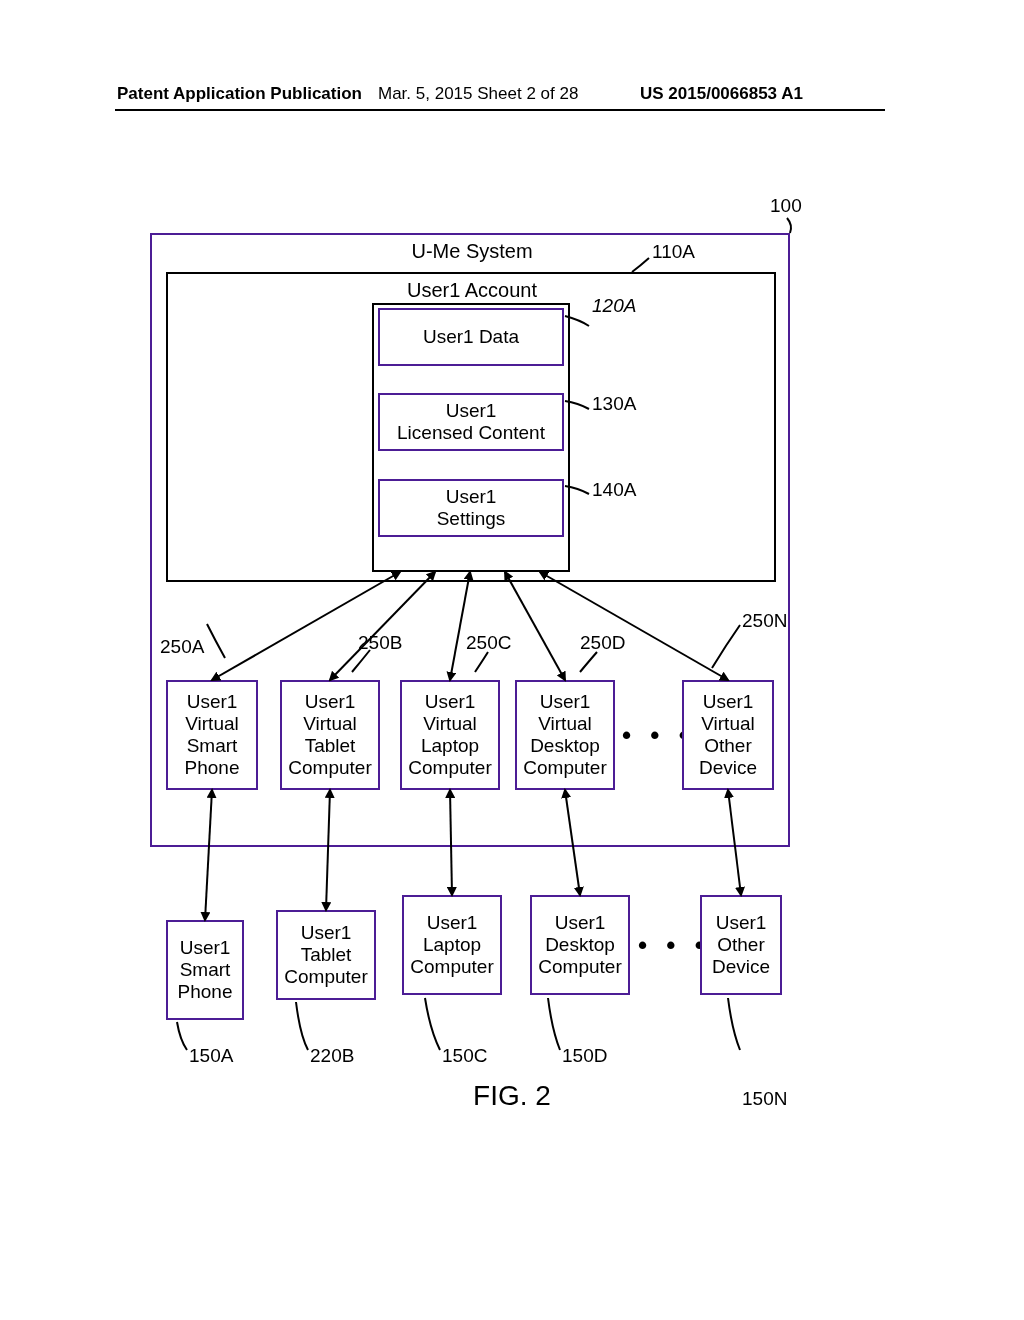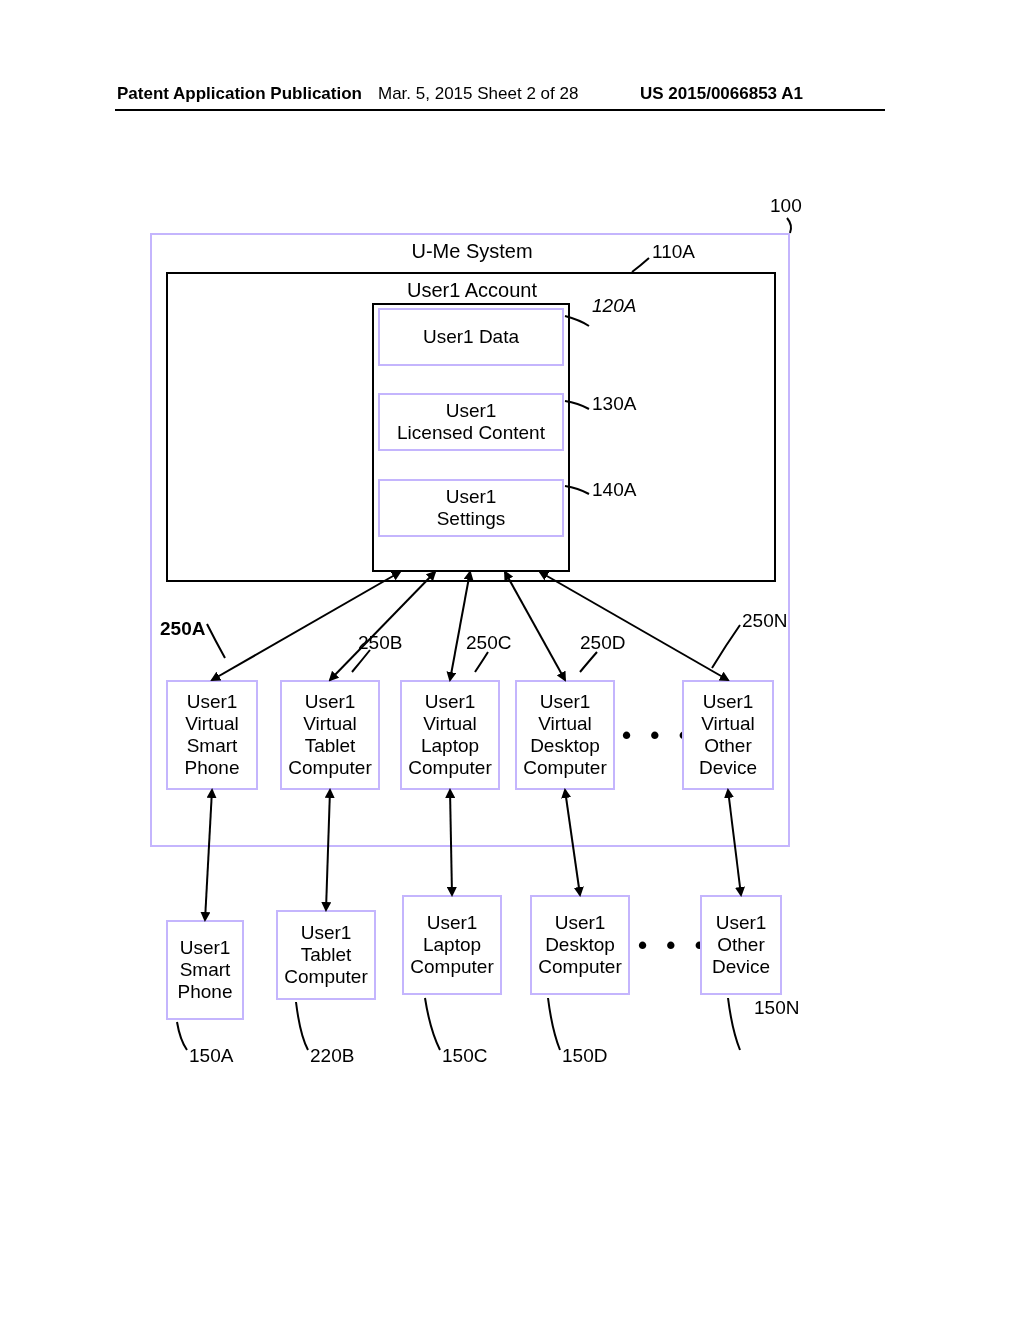--- a/index.html
+++ b/index.html
@@ -28,21 +28,21 @@
   .hdr-rule {
     position: absolute;
     top: 109px;
     left: 115px;
     width: 770px;
     border-top: 2.5px solid #000;
   }
 
   .box {
     position: absolute;
-    border: 2px solid #c4b5fd;
+    border: 2px solid #4c1d95;
     box-sizing: border-box;
     text-align: center;
     display: flex;
     flex-direction: column;
     justify-content: center;
     align-items: center;
     font-size: 19px;
     line-height: 1.15;
     background: #fff;
   }
@@ -143,21 +143,21 @@
     <span>Computer</span>
   </div>
   <div class="dots" style="left:622px; top:720px;">•  •  •</div>
   <div class="box" style="left:682px; top:680px; width:92px; height:110px;">
     <span>User1</span>
     <span>Virtual</span>
     <span>Other</span>
     <span>Device</span>
   </div>
 
-  <div class="ref" style="left:160px; top:618px;font-weight:bold;">250A</div>
+  <div class="ref" style="left:160px; top:636px;">250A</div>
   <div class="ref" style="left:358px; top:632px;text-align:right;">250B</div>
   <div class="ref" style="left:466px; top:632px;">250C</div>
   <div class="ref" style="left:580px; top:632px;">250D</div>
   <div class="ref" style="left:742px; top:610px;">250N</div>
 
   <div class="box" style="left:166px; top:920px; width:78px; height:100px;">
     <span>User1</span>
     <span>Smart</span>
     <span>Phone</span>
   </div>
@@ -180,22 +180,23 @@
   <div class="box" style="left:700px; top:895px; width:82px; height:100px;">
     <span>User1</span>
     <span>Other</span>
     <span>Device</span>
   </div>
 
   <div class="ref" style="left:189px; top:1045px;">150A</div>
   <div class="ref" style="left:310px; top:1045px;">220B</div>
   <div class="ref" style="left:442px; top:1045px;">150C</div>
   <div class="ref" style="left:562px; top:1045px;">150D</div>
-  <div class="ref" style="left:742px; top:997px;margin-left:12px;">150N</div>
-
+  <div class="ref" style="left:742px; top:1088px;">150N</div>
+
+  <div class="figcap" style="top:1080px;">FIG. 2</div>
 
   <svg class="overlay" viewBox="0 0 1024 1320">
     <defs>
       <marker id="ah" markerWidth="10" markerHeight="10" refX="8" refY="5" orient="auto" markerUnits="userSpaceOnUse">
         <path d="M0,0 L10,5 L0,10 Z" fill="#000"></path>
       </marker>
       <marker id="ah2" markerWidth="10" markerHeight="10" refX="2" refY="5" orient="auto" markerUnits="userSpaceOnUse">
         <path d="M10,0 L0,5 L10,10 Z" fill="#000"></path>
       </marker>
     </defs>

